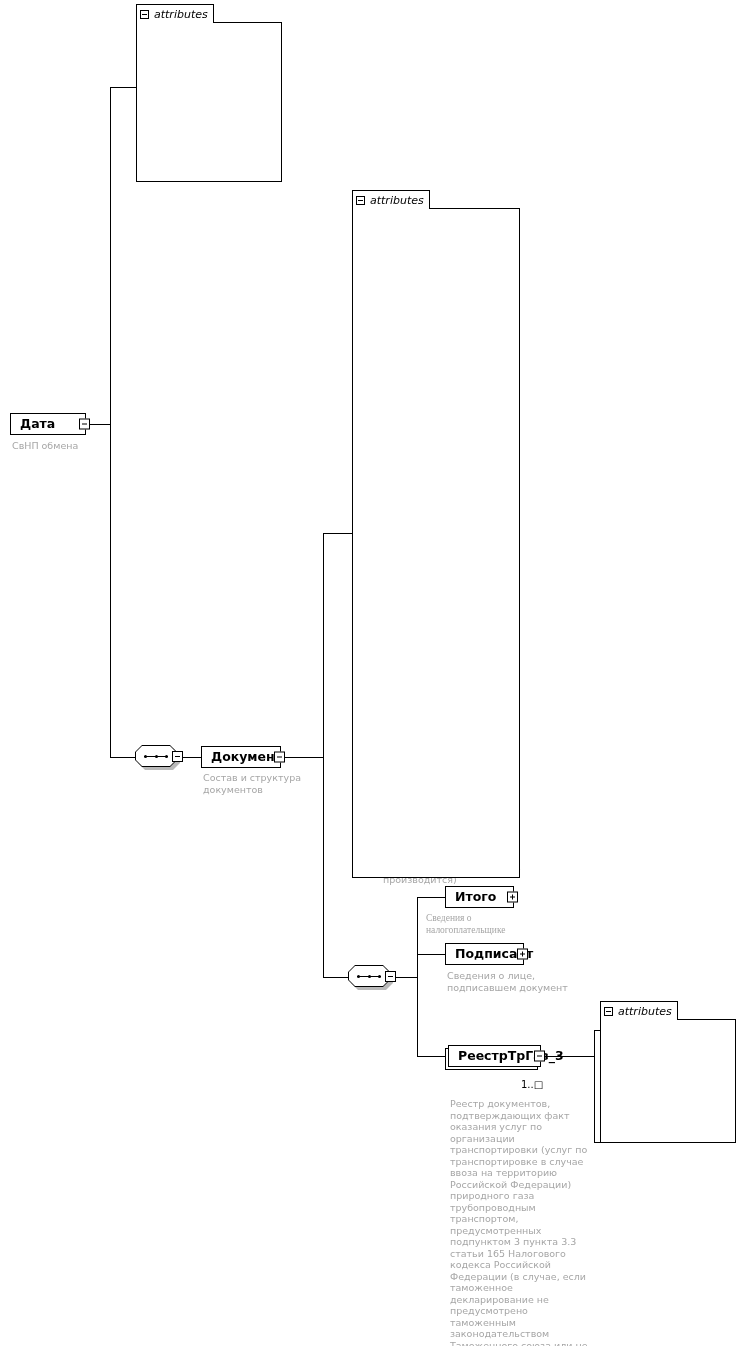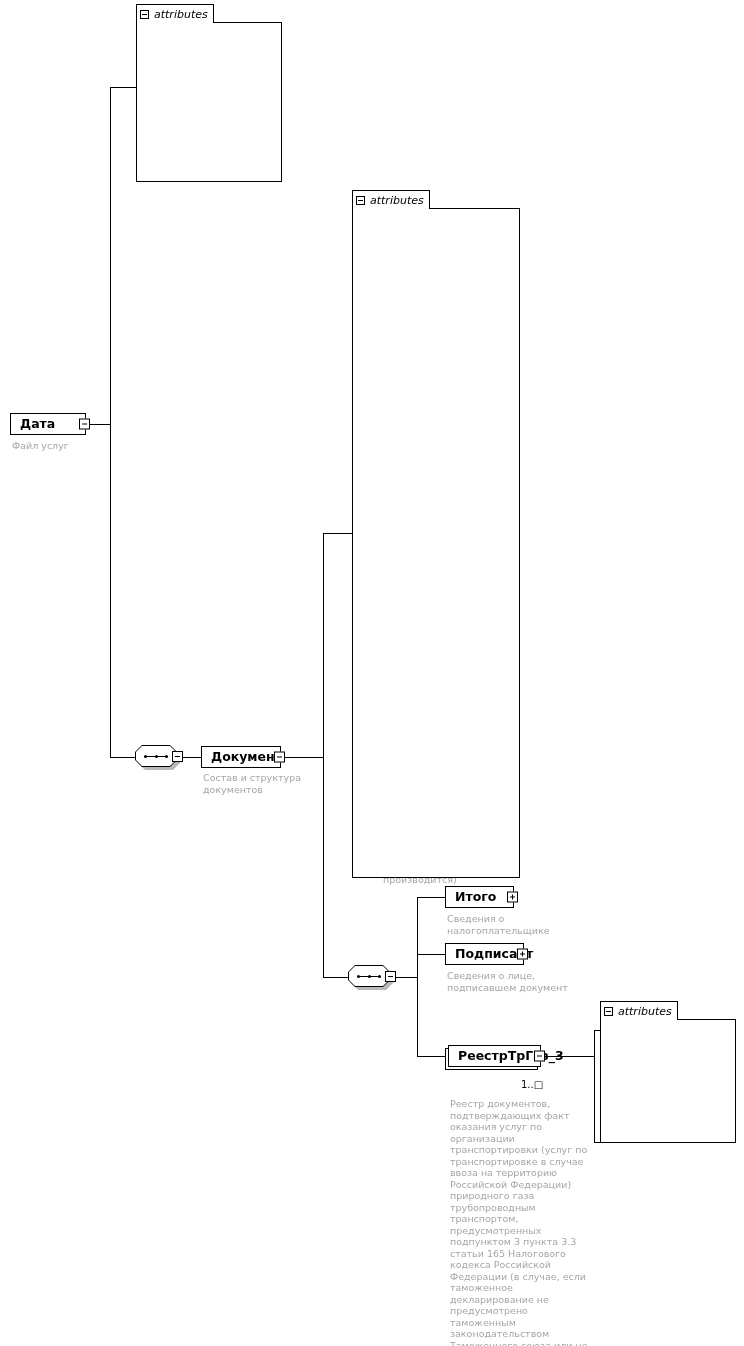--- a/index.html
+++ b/index.html
@@ -159,21 +159,21 @@
   <div class="ln lh" style="left:594px;top:1030px;width:13px;"></div>
   <div class="ln lh" style="left:594px;top:1142px;width:13px;"></div>
 
   <div class="node" style="left:10px;top:413px;width:76px;">
     <div class="shadow"></div>
     <div class="nbox" style="width:76px;">
       <span class="nlabel">Дата</span>
       <span class="nexp"></span>
     </div>
   </div>
-  <div class="desc" style="left:12px;top:440px;width:130px;">Файл услуг</div>
+  <div class="desc" style="left:12px;top:440px;width:130px;">СвНП обмена</div>
 
   <div class="attrbox" style="left:136px;top:4px;width:146px;height:178px;">
     <div class="tab" style="width:78px;">
       <span class="exp"></span>
       <span class="tlabel">attributes</span>
     </div>
     <div class="toprule" style="left:78px;width:68px;"></div>
     <div class="body"></div>
   </div>
 
@@ -319,21 +319,21 @@
     <div class="sexp"></div>
   </div>
 
   <div class="node" style="left:445px;top:886px;width:69px;">
     <div class="shadow"></div>
     <div class="nbox" style="width:69px;">
       <span class="nlabel">Итого</span>
       <span class="nexp plus"></span>
     </div>
   </div>
-  <div class="desc" style="left:447px;top:913px;width:120px;">Сведения о
+  <div class="desc" style="left:426px;top:913px;width:120px;font-family:Liberation Serif, serif;">Сведения о
 налогоплательщике</div>
 
   <div class="node" style="left:445px;top:943px;width:79px;">
     <div class="shadow"></div>
     <div class="nbox" style="width:79px;">
       <span class="nlabel">Подписант</span>
       <span class="nexp plus"></span>
     </div>
   </div>
   <div class="desc" style="left:447px;top:970px;width:130px;">Сведения о лице,

